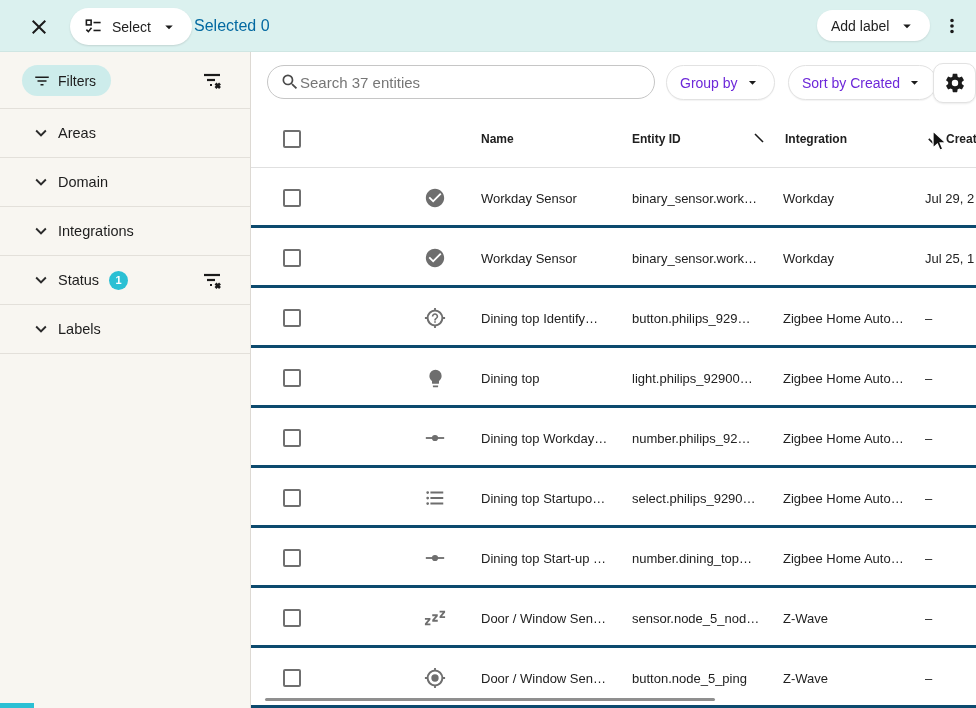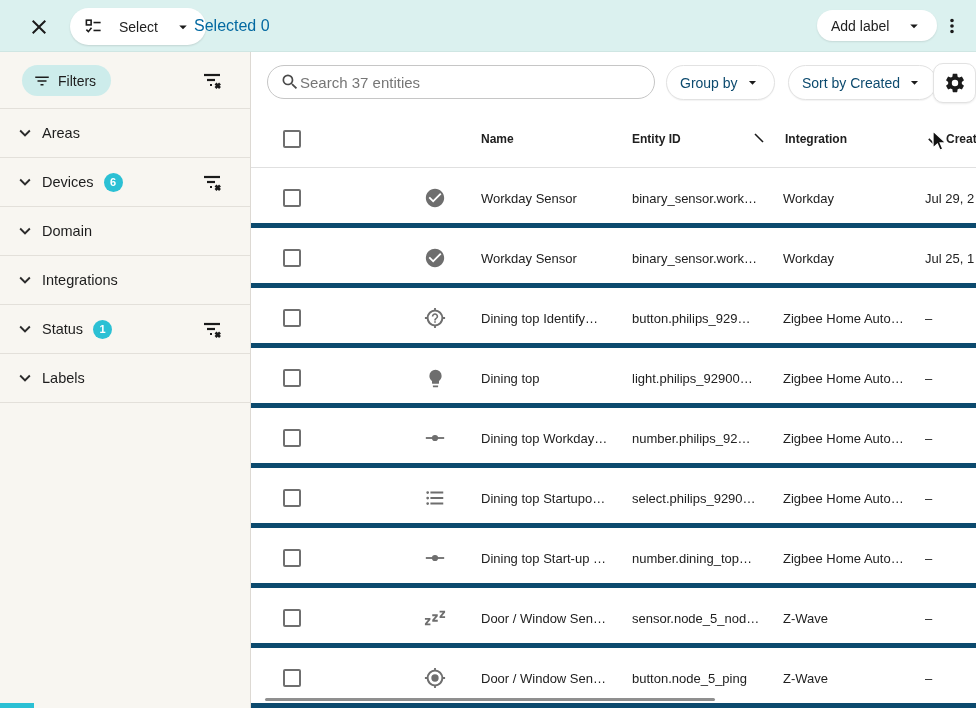--- a/index.html
+++ b/index.html
@@ -13,21 +13,21 @@
 
   
   .topbar {
     position:absolute; left:0; top:0; width:976px; height:52px;
     background:#dbf1ef; border-bottom:1px solid #cfe6e3;
     display:flex; align-items:center;
   }
   .icon-btn { background:none; border:none; cursor:pointer; display:flex; align-items:center; justify-content:center; }
   .close-btn { position:absolute; left:26px; top:14px; width:26px; height:26px; }
   .pill-btn {
-    display:inline-flex; align-items:center; gap:16px;
+    display:inline-flex; align-items:center; gap:9px;
     background:#ffffff; border:none; border-radius:19px;
     height:37px; padding:4px 14px; font-size:14px; font-weight:500; color:#1e1e1e;
     box-shadow:0 1px 2px rgba(0,0,0,0.12); cursor:pointer;
     font-family:inherit;
   }
   .select-btn { position:absolute; left:70px; top:8px; }
   .selected-count { position:absolute; left:194px; top:0; height:52px; display:flex; align-items:center; font-size:16px; color:#0369a1; }
   .addlabel-btn { position:absolute; left:817px; top:10px; height:31px; border-radius:16px; box-shadow:0 1px 2px rgba(0,0,0,0.10); }
   .kebab-btn { position:absolute; left:938px; top:12px; width:28px; height:28px; }
 
@@ -38,21 +38,21 @@
   }
   .filters-row { position:relative; height:57px; border-bottom:1px solid #e3e0da; }
   .filters-chip {
     position:absolute; left:22px; top:13px; height:31px;
     display:inline-flex; align-items:center; gap:7px; padding:0 15px 0 11px;
     background:#cdeceb; border:none; border-radius:16px; cursor:pointer;
     font-size:14px; font-weight:500; color:#1d1d1d; font-family:inherit;
   }
   .clear-btn { width:28px; height:28px; }
   .filters-clear { position:absolute; right:24px; top:15px; }
-  .side-section { position:relative; height:49px; border-bottom:1px solid #e3e0da; display:flex; align-items:center; cursor:pointer; }
+  .side-section { position:relative; height:49px; border-bottom:1px solid #e3e0da; display:flex; align-items:center; cursor:pointer;padding-left:16px; }
   .side-chevron { margin-left:14px; width:22px; height:22px; color:#2b2b2b; }
   .side-label { margin-left:6px; font-size:14.5px; font-weight:500; color:#1d1d1d; }
   .badge {
     margin-left:10px; min-width:19px; height:19px; border-radius:10px;
     background:#2bc0d4; color:#ffffff; font-size:11px; font-weight:700;
     display:inline-flex; align-items:center; justify-content:center; padding:0 5px;
   }
   .section-clear { position:absolute; right:24px; top:11px; }
   .bottom-accent { position:absolute; left:0; top:703px; width:34px; height:5px; background:#2bc0d4; }
 
@@ -66,21 +66,21 @@
     display:flex; align-items:center; padding:0 12px; 
   }
   .search-box input {
     border:none; outline:none; flex:1; font-size:15px; color:#333;
     font-family:inherit; background:transparent;
   }
   .search-box input::placeholder { color:#767676; opacity:1; }
   .tool-pill {
     position:absolute; top:13px; height:35px; display:inline-flex; align-items:center; gap:6px;
     background:#fff; border:1px solid #e2e2e2; border-radius:18px; padding:0 13px;
-    font-size:14px; font-weight:500; color:#0c4a6e; cursor:pointer; font-family:inherit;
+    font-size:14px; font-weight:500; color:#6d28d9; cursor:pointer; font-family:inherit;
     box-shadow:0 1px 1px rgba(0,0,0,0.05);
   }
   .groupby-btn { left:415px; }
   .sortby-btn { left:537px; }
   .gear-btn {
     position:absolute; left:682px; top:11px; width:43px; height:40px;
     background:#fff; border:1px solid #e2e2e2; border-radius:10px;
     box-shadow:0 1px 2px rgba(0,0,0,0.08);
   }
 
@@ -95,21 +95,21 @@
   }
   .thead .checkbox { position:absolute; left:32px; top:20px; }
   .th { position:absolute; top:0; height:58px; display:flex; align-items:center; cursor:pointer; }
   .th-name { left:230px; }
   .th-entity { left:381px; }
   .th-integration { left:534px; }
   .th-created { left:674px; gap:2px; }
   .diag-mark { position:absolute; left:502px; top:22px; width:14px; height:14px; }
 
   .rows { position:relative; }
-  .trow { position:relative; height:60px; border-bottom:5px solid #0c4a6e; background:#fff; font-size:13px; color:#212121; }
+  .trow { position:relative; height:60px; border-bottom:3px solid #0c4a6e; background:#fff; font-size:13px; color:#212121; }
   .trow .checkbox { position:absolute; left:32px; top:21px; }
   .cell { position:absolute; top:0; height:60px; display:flex; align-items:center; white-space:nowrap; overflow:hidden; }
   .cell-icon { left:171px; width:26px; justify-content:center; color:#6e6e6e; }
   .cell-name { left:230px; width:148px; }
   .cell-entity { left:381px; width:148px; }
   .cell-integration { left:532px; width:140px; }
   .cell-created { left:674px; width:51px; }
 
   .hscroll-thumb {
     position:absolute; left:14px; top:646px; width:450px; height:3px;
@@ -185,37 +185,20 @@
 
   <div class="side-section">
     <span class="side-chevron">
         <svg viewBox="0 0 24 24" width="22" height="22">
           <path fill="#2b2b2b" d="M7.41,8.58L12,13.17L16.59,8.58L18,10L12,16L6,10L7.41,8.58Z"></path>
         </svg>
       </span>
     <span class="side-label">Areas</span>
   </div>
 
-  <div class="side-section">
-    <span class="side-chevron">
-        <svg viewBox="0 0 24 24" width="22" height="22">
-          <path fill="#2b2b2b" d="M7.41,8.58L12,13.17L16.59,8.58L18,10L12,16L6,10L7.41,8.58Z"></path>
-        </svg>
-      </span>
-    <span class="side-label">Devices</span>
-    <span class="badge">6</span>
-    <button class="icon-btn clear-btn section-clear">
-      <svg viewBox="0 0 24 24" width="24" height="24" stroke="#1b1b1b" stroke-width="2.2" fill="none">
-        <line x1="4" y1="6" x2="20" y2="6"></line>
-          <line x1="7" y1="11" x2="15" y2="11"></line>
-          <line x1="10" y1="16" x2="12" y2="16"></line>
-        <path d="M15.5 14.5 L20 19 M20 14.5 L15.5 19" stroke-width="2.6"></path>
-      </svg>
-    </button>
-  </div>
 
   <div class="side-section">
     <span class="side-chevron">
         <svg viewBox="0 0 24 24" width="22" height="22">
           <path fill="#2b2b2b" d="M7.41,8.58L12,13.17L16.59,8.58L18,10L12,16L6,10L7.41,8.58Z"></path>
         </svg>
       </span>
     <span class="side-label">Domain</span>
   </div>
 

